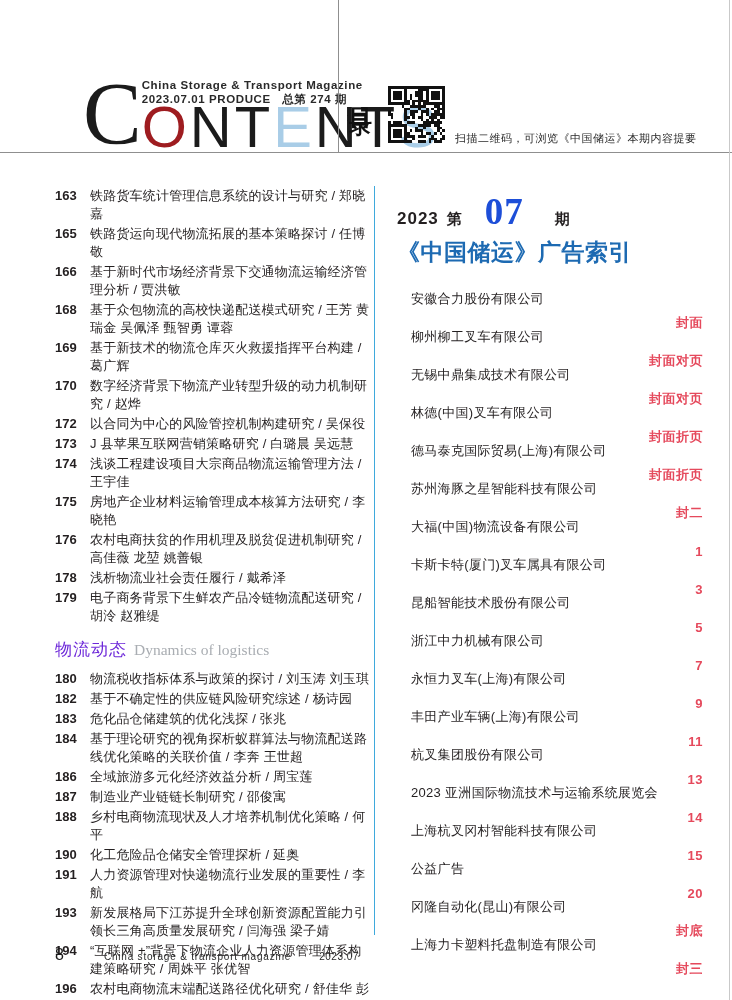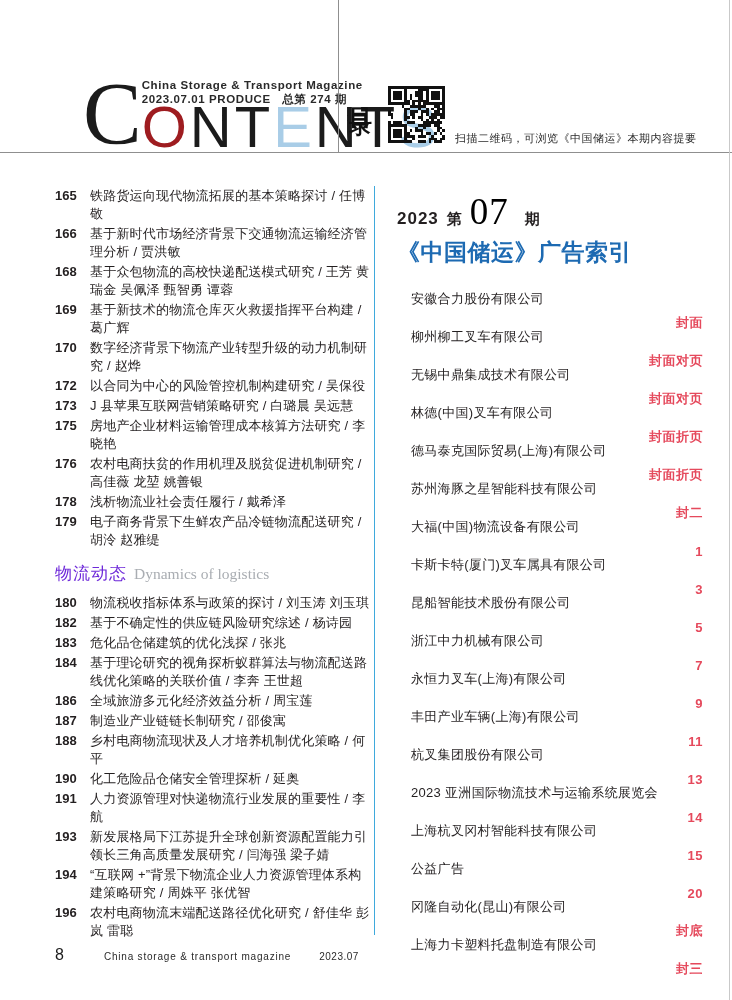--- a/index.html
+++ b/index.html
@@ -39,22 +39,22 @@
   .section-head{margin:13px 0 9px;}
   .sec-cn{font-size:17px;font-weight:normal;color:#6d28d9;letter-spacing:1px;}
   .sec-en{font-family:Liberation Serif, serif;font-size:15.5px;color:#a9adb2;margin-left:7px;}
 
   
   .ad-head{position:absolute;left:397px;top:190px;width:300px;}
   .issue-line{display:flex;align-items:baseline;}
   .issue-year{font-size:17px;font-weight:600;letter-spacing:1px;}
   .issue-cn{font-size:15px;font-weight:600;margin-left:8px;}
   .issue-num{
-    font-family:"Liberation Serif","DejaVu Serif",serif;font-weight:normal;font-size:37px;
-    color:#000000;margin:0 8px;letter-spacing:1px;
+    font-family:"Liberation Serif","DejaVu Serif",serif;font-weight:bold;font-size:37px;
+    color:#1d4ed8;margin:0 23px;letter-spacing:1px;
   }
   .ad-title{margin:4px 0 0;font-size:23px;font-weight:bold;color:#1d6ab2;letter-spacing:.5px;}
   .ad-rows{position:absolute;left:411px;top:280px;width:292px;}
   .ad-row{height:38px;display:flex;justify-content:space-between;align-items:center;}
   .ad-name{font-size:13px;letter-spacing:.3px;color:#231f20;}
   .ad-page{font-size:13px;font-weight:600;color:#e5495c;letter-spacing:.5px;margin-top:48px;}
 
   
   .footer{position:absolute;left:55px;top:946px;display:flex;align-items:baseline;}
   .footer .pg{font-size:16px;color:#1b1b1b;}
@@ -328,20 +328,24 @@
         </svg>
     </div>
     <div class="qr-caption">扫描二维码，可浏览《中国储运》本期内容提要</div>
   </div>
 
   <div class="column-divider"></div>
 
   <main class="toc-left">
     <div id="toc-top">
         <div class="toc-entry">
+          <span class="num">163</span>
+          <span class="title">铁路货车统计管理信息系统的设计与研究 / 郑晓嘉</span>
+        </div>
+        <div class="toc-entry">
           <span class="num">165</span>
           <span class="title">铁路货运向现代物流拓展的基本策略探讨 / 任博敬</span>
         </div>
         <div class="toc-entry">
           <span class="num">166</span>
           <span class="title">基于新时代市场经济背景下交通物流运输经济管理分析 / 贾洪敏</span>
         </div>
         <div class="toc-entry">
           <span class="num">168</span>
           <span class="title">基于众包物流的高校快递配送模式研究 / 王芳 黄瑞金 吴佩泽 甄智勇 谭蓉</span>
@@ -354,20 +358,24 @@
           <span class="num">170</span>
           <span class="title">数字经济背景下物流产业转型升级的动力机制研究 / 赵烨</span>
         </div>
         <div class="toc-entry">
           <span class="num">172</span>
           <span class="title">以合同为中心的风险管控机制构建研究 / 吴保役</span>
         </div>
         <div class="toc-entry">
           <span class="num">173</span>
           <span class="title">J 县苹果互联网营销策略研究 / 白璐晨 吴远慧</span>
+        </div>
+        <div class="toc-entry">
+          <span class="num">174</span>
+          <span class="title">浅谈工程建设项目大宗商品物流运输管理方法 / 王宇佳</span>
         </div>
         <div class="toc-entry">
           <span class="num">175</span>
           <span class="title">房地产企业材料运输管理成本核算方法研究 / 李晓艳</span>
         </div>
         <div class="toc-entry">
           <span class="num">176</span>
           <span class="title">农村电商扶贫的作用机理及脱贫促进机制研究 / 高佳薇 龙堃 姚善银</span>
         </div>
         <div class="toc-entry">

